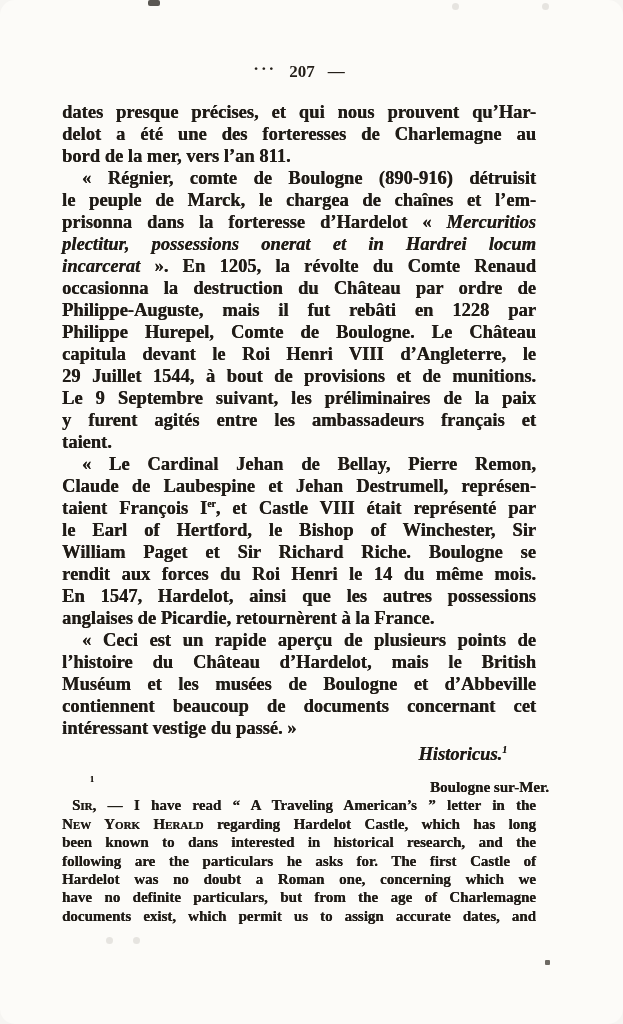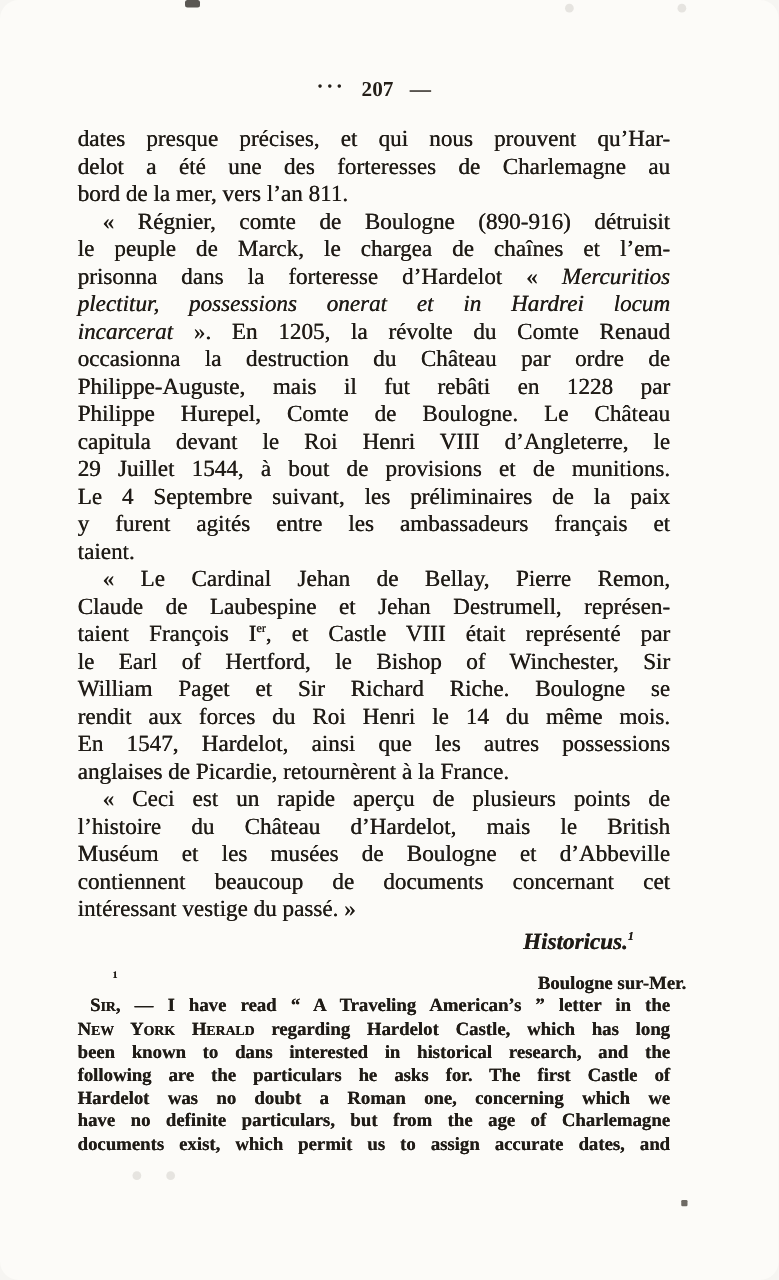--- a/index.html
+++ b/index.html
@@ -24,21 +24,21 @@
     font-size: 17px;
     font-weight: 700;
     margin-bottom: 19px;
     color: #241f19;
   }
   .page-header .dots { letter-spacing: 2px; margin-right: 13px; position: relative; top: -3px; }
   .page-header .dash { margin-left: 13px; }
   .body-text {
     font-size: 18.5px;
     line-height: 22px;
-    font-weight: 400;
+    font-weight: 700;
     text-shadow: 0.3px 0 0 currentColor;
   }
   .line { text-align: left; white-space: normal; }
   .line.just { text-align: justify; text-align-last: justify; }
   .body-text .indent { text-indent: 20px; }
   .line i { font-style: italic; }
   sup { font-size: 0.52em; vertical-align: super; line-height: 0; }
   .sc { font-variant: small-caps; }
   .signature {
     margin-top: 4px;
@@ -96,21 +96,21 @@
           <div class="line just indent"><span>« Régnier, comte de Boulogne (890-916) détruisit</span></div>
           <div class="line just"><span>le peuple de Marck, le chargea de chaînes et l’em-</span></div>
           <div class="line just"><span>prisonna dans la forteresse d’Hardelot « </span><i>Mercuritios</i></div>
           <div class="line just"><i>plectitur, possessions onerat et in Hardrei locum</i></div>
           <div class="line just"><i>incarcerat</i><span> ». En 1205, la révolte du Comte Renaud</span></div>
           <div class="line just"><span>occasionna la destruction du Château par ordre de</span></div>
           <div class="line just"><span>Philippe-Auguste, mais il fut rebâti en 1228 par</span></div>
           <div class="line just"><span>Philippe Hurepel, Comte de Boulogne. Le Château</span></div>
           <div class="line just"><span>capitula devant le Roi Henri VIII d’Angleterre, le</span></div>
           <div class="line just"><span>29 Juillet 1544, à bout de provisions et de munitions.</span></div>
-          <div class="line just"><span>Le 4 Septembre suivant, les préliminaires de la paix</span></div>
+          <div class="line just"><span>Le 9 Septembre suivant, les préliminaires de la paix</span></div>
           <div class="line just"><span>y furent agités entre les ambassadeurs français et</span></div>
           <div class="line"><span>taient.</span></div>
         </div>
         <div class="para">
           <div class="line just indent"><span>« Le Cardinal Jehan de Bellay, Pierre Remon,</span></div>
           <div class="line just"><span>Claude de Laubespine et Jehan Destrumell, représen-</span></div>
           <div class="line just"><span>taient François I</span><sup>er</sup><span>, et Castle VIII était représenté par</span></div>
           <div class="line just"><span>le Earl of Hertford, le Bishop of Winchester, Sir</span></div>
           <div class="line just"><span>William Paget et Sir Richard Riche. Boulogne se</span></div>
           <div class="line just"><span>rendit aux forces du Roi Henri le 14 du même mois.</span></div>

